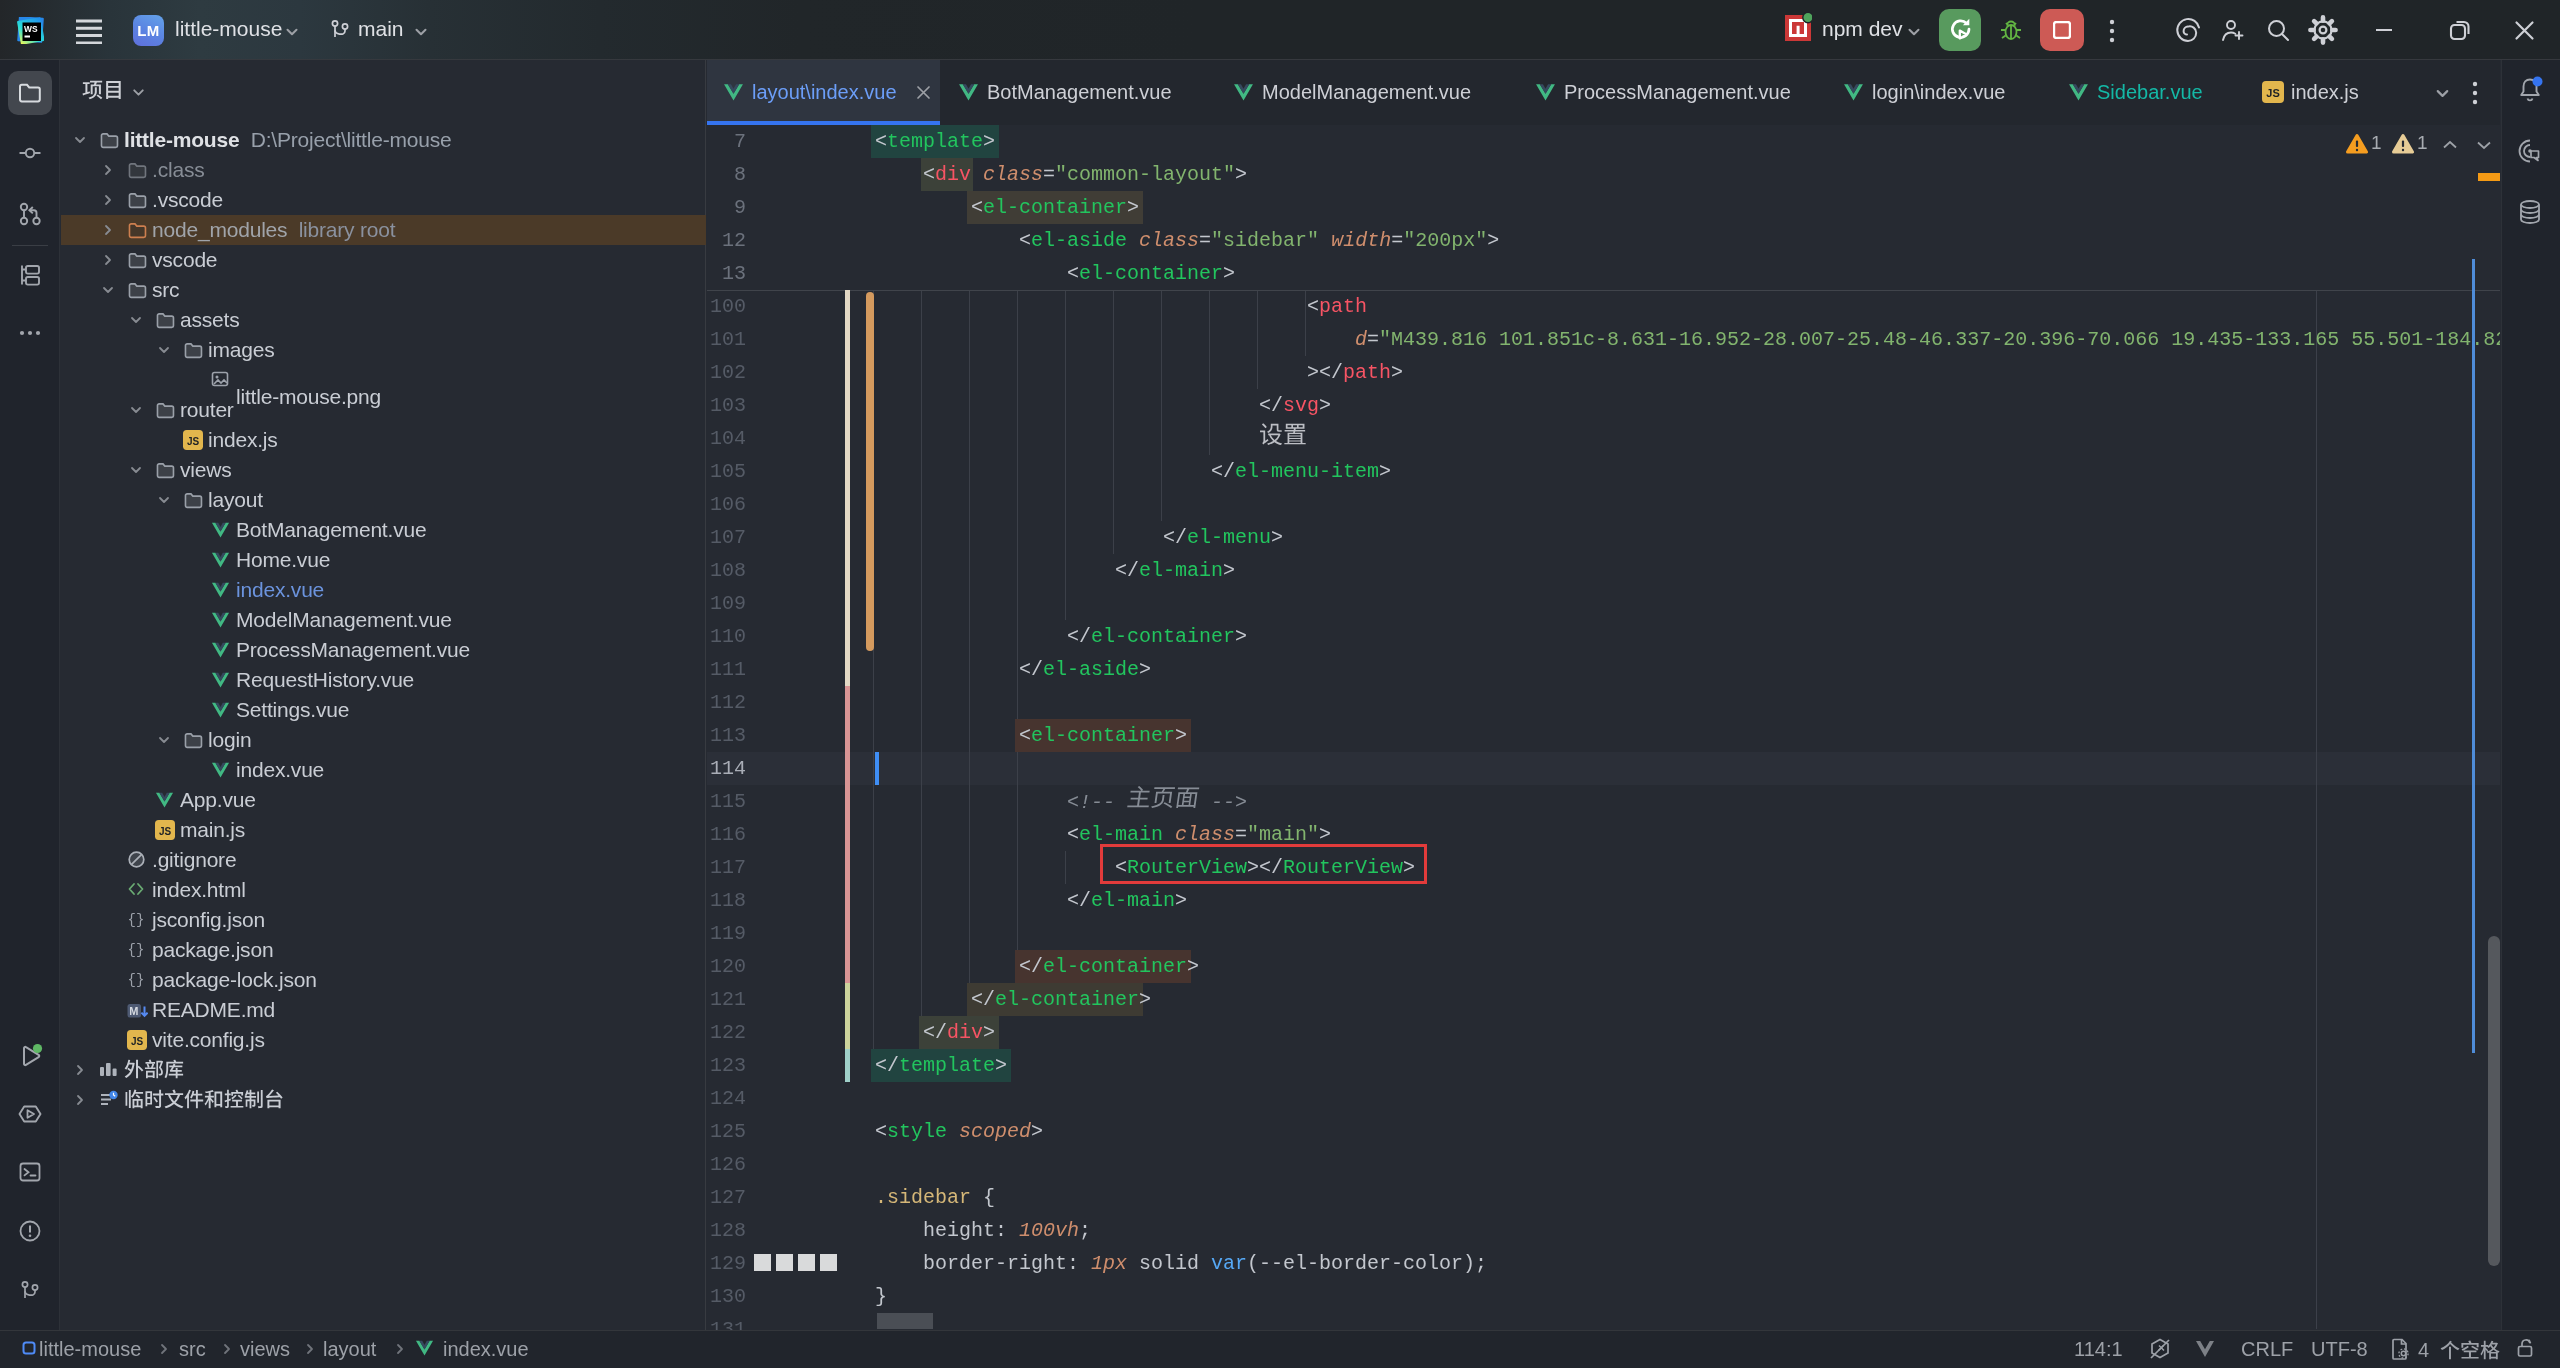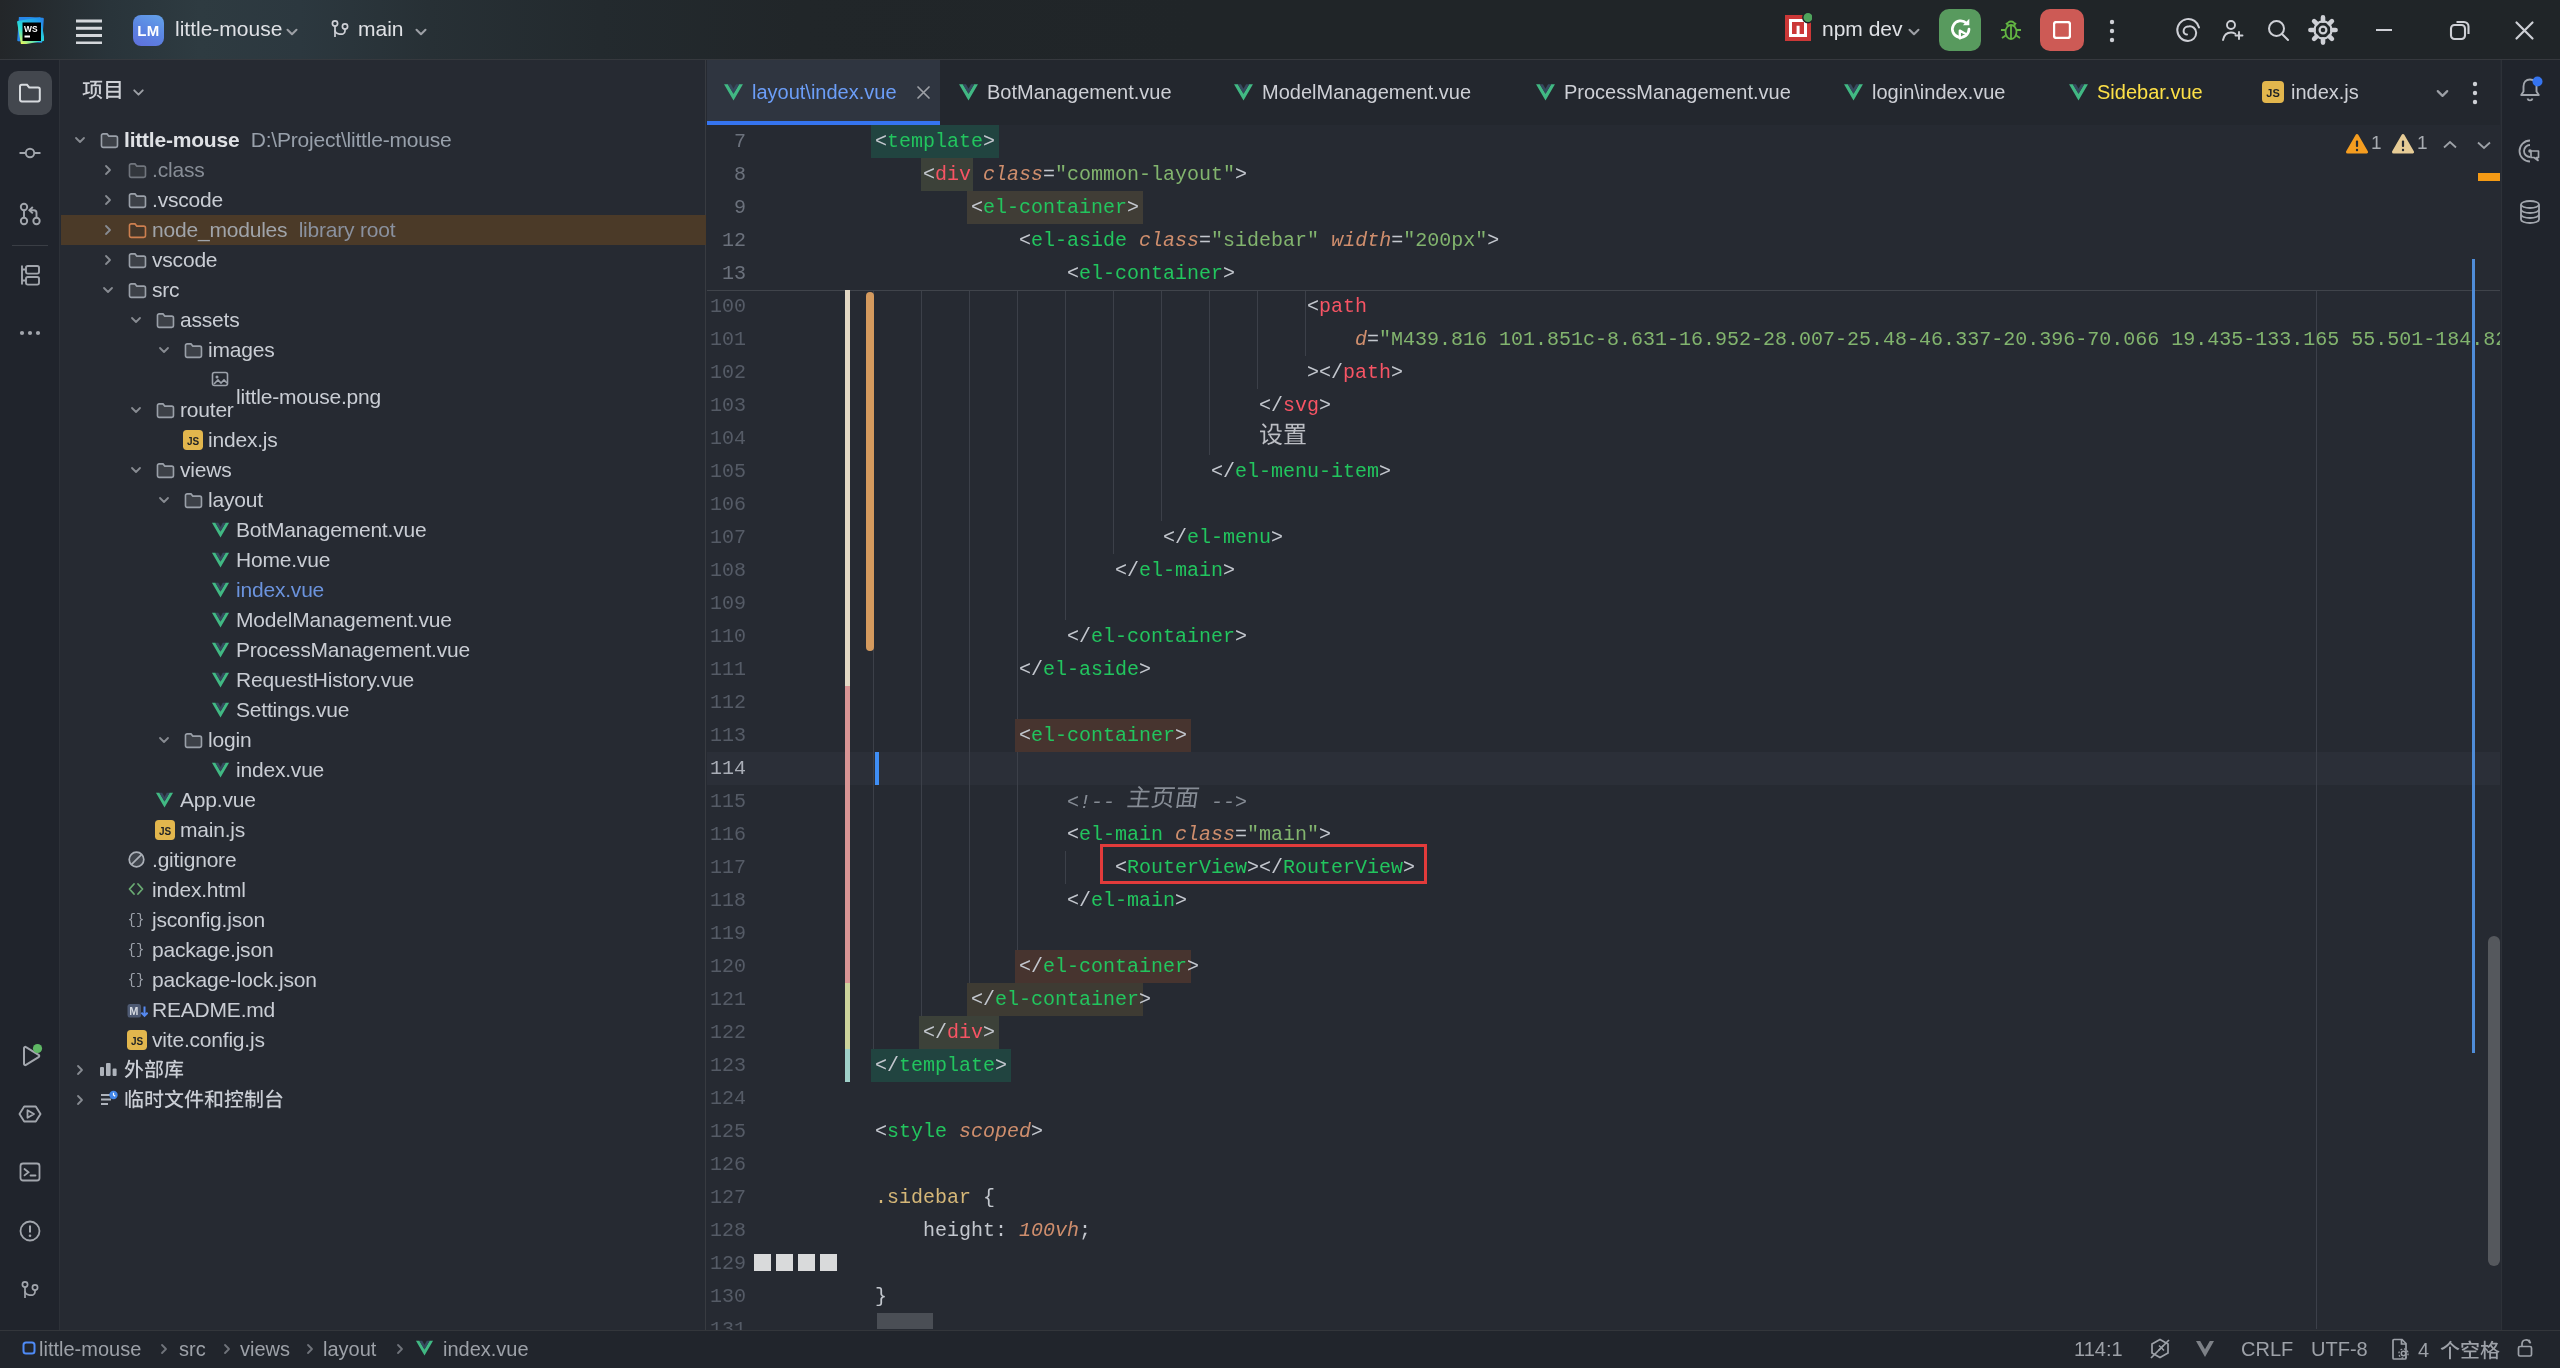--- a/index.html
+++ b/index.html
@@ -433,21 +433,21 @@
     <div class="tab" style="left:857px;color:#ced0d6">ProcessManagement.vue</div>
     <div class="abs" style="left:1136px;top:21px"><svg width="21" height="21" viewBox="0 0 20 18" fill="none" style="">
         <path d="M1 2h3.6L10 11.2 15.4 2H19l-9 15.5L1 2z" fill="#41B883"></path>
         <path d="M4.6 2h3L10 6.3 12.4 2h3L10 11.2 4.6 2z" fill="#35495E"></path>
       </svg></div>
     <div class="tab" style="left:1165px;color:#ced0d6">login\index.vue</div>
     <div class="abs" style="left:1361px;top:21px"><svg width="21" height="21" viewBox="0 0 20 18" fill="none" style="">
         <path d="M1 2h3.6L10 11.2 15.4 2H19l-9 15.5L1 2z" fill="#41B883"></path>
         <path d="M4.6 2h3L10 6.3 12.4 2h3L10 11.2 4.6 2z" fill="#35495E"></path>
       </svg></div>
-    <div class="tab" style="left:1390px;color:#fde047">Sidebar.vue</div>
+    <div class="tab" style="left:1390px;color:#14b8a6">Sidebar.vue</div>
     <div class="abs" style="left:1555px;top:21px"><svg width="22" height="22" viewBox="0 0 22 22" fill="none" style="">
         <rect width="22" height="22" rx="4" fill="#e2b64d"></rect>
         <text x="11" y="16" font-family="Liberation Sans" font-size="11" font-weight="bold" fill="#1e2126" text-anchor="middle">JS</text>
       </svg></div>
     <div class="tab" style="left:1584px;color:#ced0d6">index.js</div>
     <div class="abs" style="left:1726px;top:24px"><svg width="19" height="19" viewBox="0 0 16 16" fill="none" style="">
         <path d="M4 6l4 4 4-4" stroke="#9da0a6" stroke-width="1.8" stroke-linecap="round" stroke-linejoin="round"></path>
       </svg></div>
     <div class="abs" style="left:1765px;top:21px"><svg width="6" height="24" viewBox="0 0 6 24" fill="none" style="">
         <circle cx="3" cy="3" r="2.2" fill="#ced0d6"></circle>
@@ -548,20 +548,21 @@
     <div class="cl" style="left:168px;top:989px"><span class="g">&lt;/</span><span class="t">template</span><span class="g">&gt;</span></div>
     <div class="ln" style="left:-41px;top:1022px;width:80px;color:#555b66">124</div>
     <div class="ln" style="left:-41px;top:1055px;width:80px;color:#555b66">125</div>
     <div class="cl" style="left:168px;top:1055px"><span class="g">&lt;</span><span class="t">style</span><span class="g"> </span><span class="o">scoped</span><span class="g">&gt;</span></div>
     <div class="ln" style="left:-41px;top:1088px;width:80px;color:#555b66">126</div>
     <div class="ln" style="left:-41px;top:1121px;width:80px;color:#555b66">127</div>
     <div class="cl" style="left:168px;top:1121px"><span style="color:#d5b778">.sidebar</span><span class="g"> {</span></div>
     <div class="ln" style="left:-41px;top:1154px;width:80px;color:#555b66">128</div>
     <div class="cl" style="left:216px;top:1154px"><span class="g">height: </span><span class="o">100vh</span><span class="g">;</span></div>
     <div class="ln" style="left:-41px;top:1187px;width:80px;color:#555b66">129</div>
+    <div class="cl" style="left:216px;top:1187px"><span class="g">border-right: </span><span class="o">1px</span><span class="g"> solid </span><span class="cl2" style="color:#56a8f5">var</span><span class="g">(--el-border-color);</span></div>
     <div class="ln" style="left:-41px;top:1220px;width:80px;color:#555b66">130</div>
     <div class="cl" style="left:168px;top:1220px"><span class="g">}</span></div>
     <div class="abs" style="left:168px;top:692px;width:4px;height:33px;background:#3f8ef5"></div>
     <div class="abs" style="left:170px;top:1253px;width:56px;height:16px;background:#4a4e55"></div>
     <div class="ln" style="left:-41px;top:1253px;width:80px;color:#555b66">131</div>
     <div class="abs" style="left:47px;top:1194px;width:17px;height:17px;background:#d9dadb"></div>
     <div class="abs" style="left:69px;top:1194px;width:17px;height:17px;background:#d9dadb"></div>
     <div class="abs" style="left:91px;top:1194px;width:17px;height:17px;background:#d9dadb"></div>
     <div class="abs" style="left:113px;top:1194px;width:17px;height:17px;background:#d9dadb"></div>
     <div class="abs" style="left:393px;top:784px;width:327px;height:40px;border:3px solid #e23b3b"></div>

